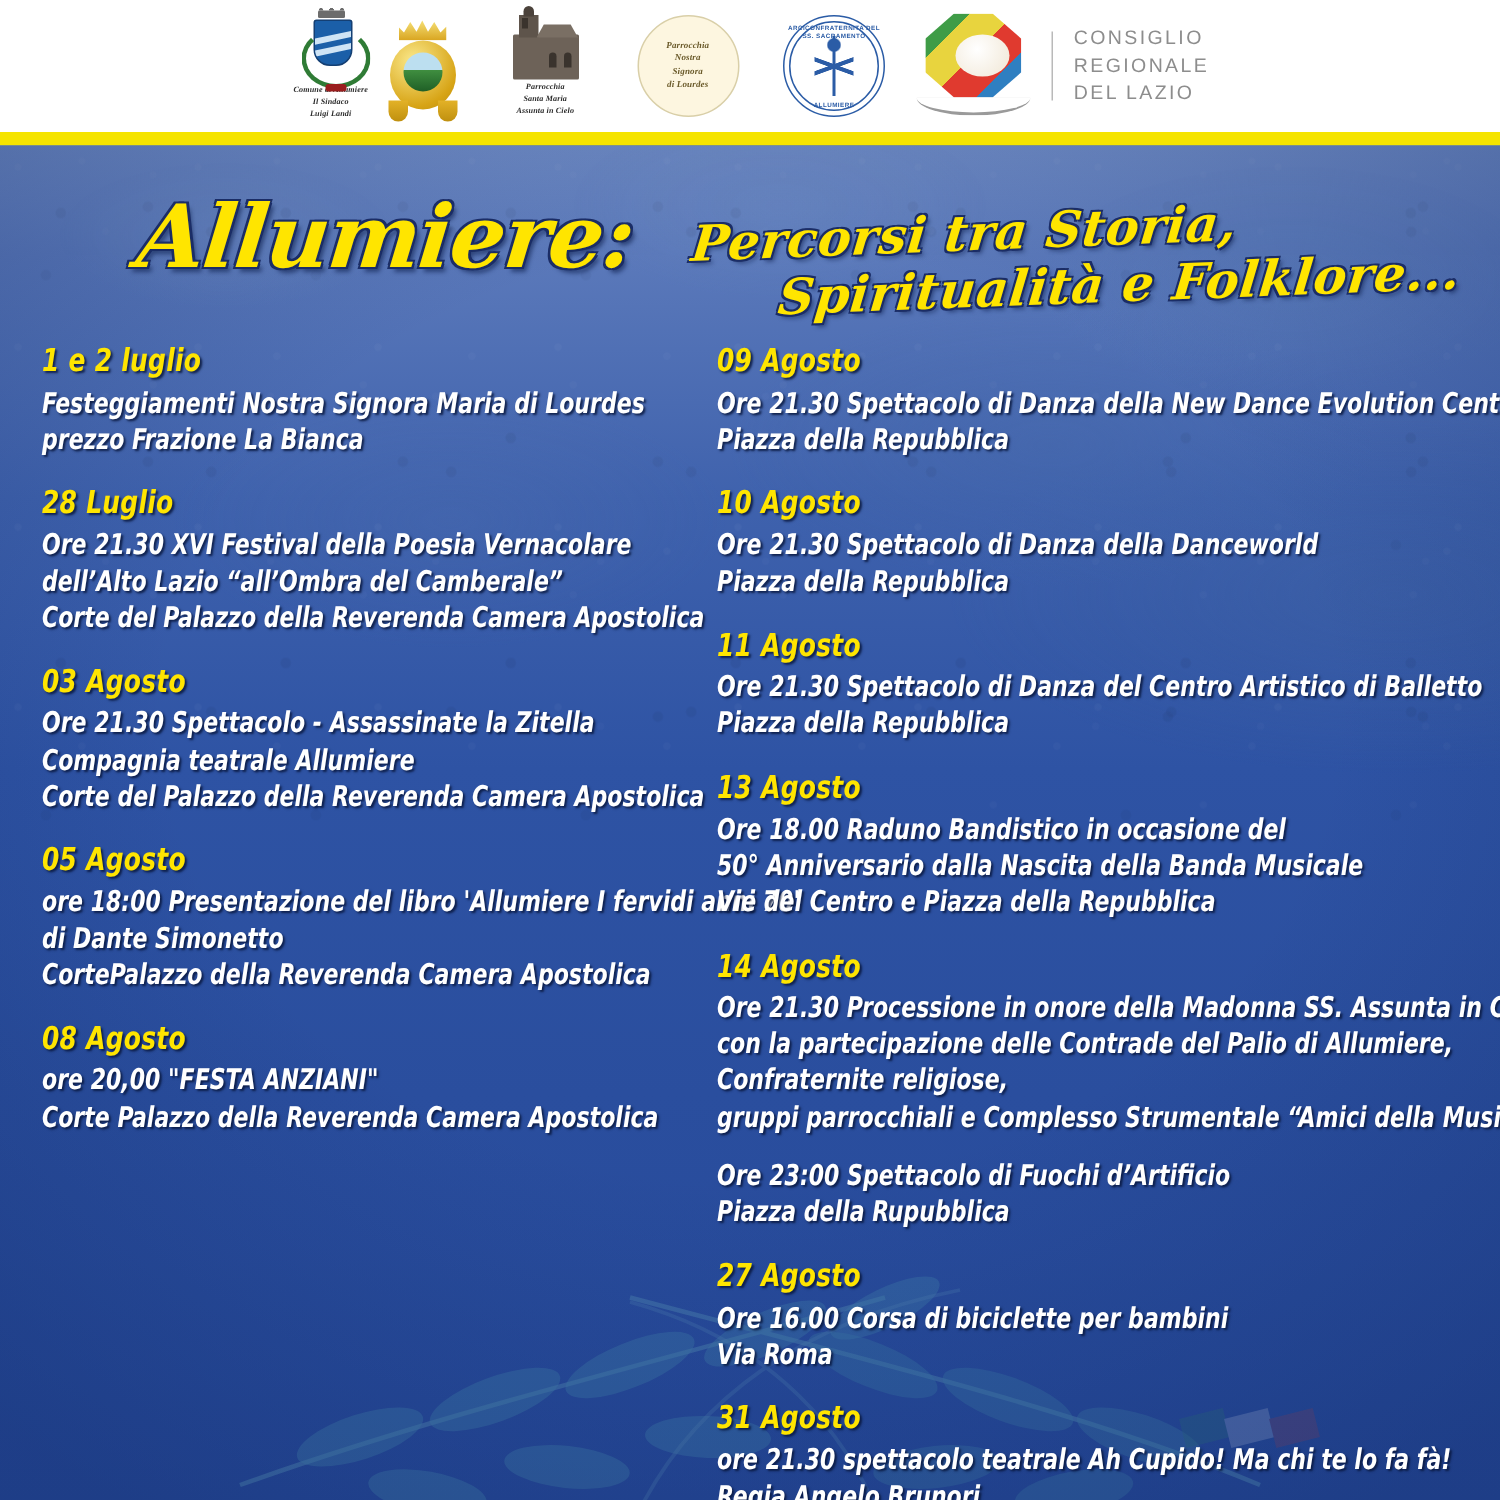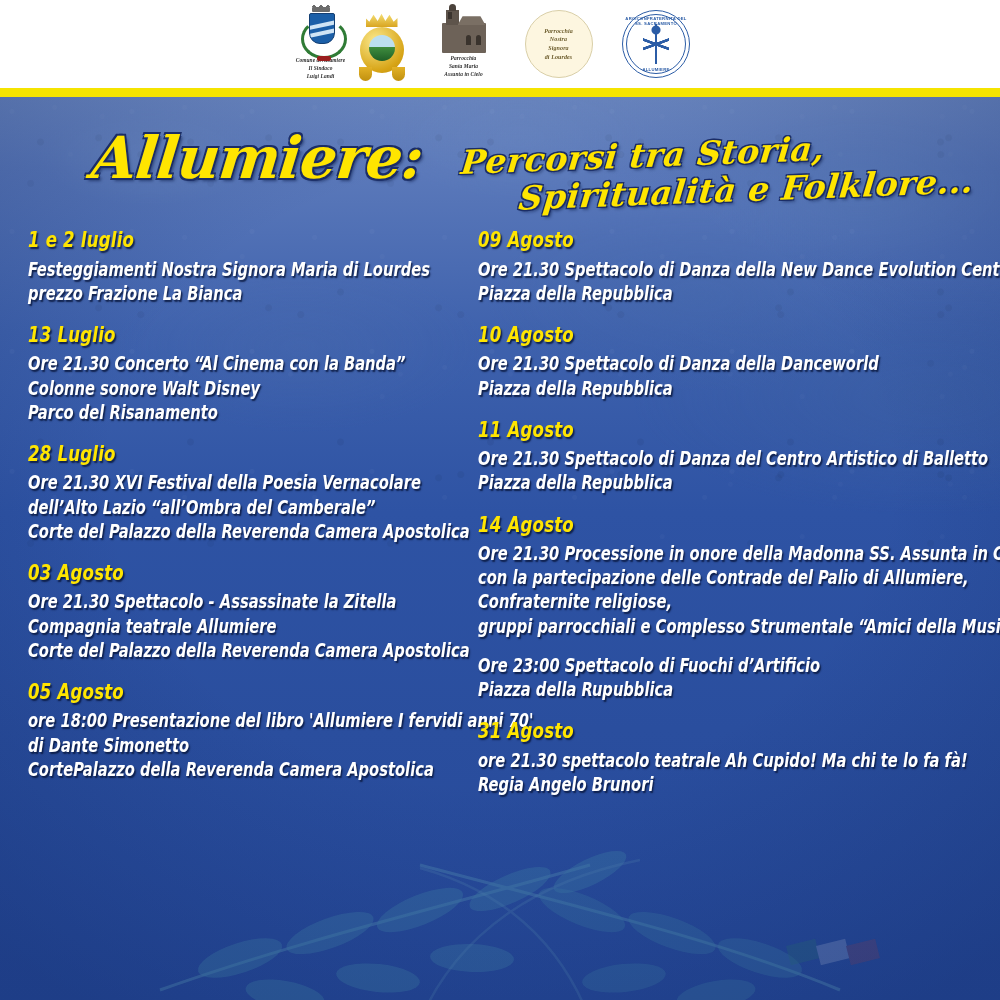--- a/index.html
+++ b/index.html
@@ -264,20 +264,32 @@
     </div>
 
     <div class="logo logo-seal">
       <div class="seal">
         <div class="seal-arc-top">ARCICONFRATERNITA DEL SS. SACRAMENTO</div>
         <div class="seal-fig"></div>
         <div class="seal-arc-bot">ALLUMIERE</div>
       </div>
     </div>
 
+    <div class="logo logo-lazio">
+      <div class="octa-wrap">
+        <div class="octa">
+            <div class="octa-inner"></div>
+          </div>
+        <div class="octa-smile"></div>
+      </div>
+      <div class="lazio-divider"></div>
+      <div class="lazio-text">CONSIGLIO
+REGIONALE
+DEL LAZIO</div>
+    </div>
 
   </div>
 
   <div class="yellow-stripe"></div>
 
   <div class="bg">
     <div class="bg-hill"></div>
     <div class="bg-noise"></div>
     <div class="bg-vignette"></div>
 
@@ -321,71 +333,81 @@
     <div class="title-sub2">Spiritualità e Folklore...</div>
   </div>
 
   <div class="col col-left" id="col-left">
       <div class="event">
         <div class="event-date">1 e 2 luglio</div>
         <div class="event-line">Festeggiamenti Nostra Signora Maria di Lourdes</div>
         <div class="event-line">prezzo Frazione La Bianca</div>
       </div>
       <div class="event">
-        <div class="event-date">13 Luglio</div>
-        <div class="event-line">Ore 21.30 Concerto “Al Cinema con la Banda”</div>
-        <div class="event-line">Colonne sonore Walt Disney</div>
-        <div class="event-line">Parco del Risanamento</div>
-      </div>
-      <div class="event">
         <div class="event-date">28 Luglio</div>
         <div class="event-line">Ore 21.30  XVI Festival della Poesia Vernacolare</div>
         <div class="event-line">dell’Alto Lazio “all’Ombra del Camberale”</div>
         <div class="event-line">Corte del Palazzo della Reverenda Camera Apostolica</div>
       </div>
       <div class="event">
         <div class="event-date">03 Agosto</div>
         <div class="event-line">Ore 21.30 Spettacolo - Assassinate la Zitella</div>
         <div class="event-line">Compagnia teatrale Allumiere</div>
         <div class="event-line">Corte del Palazzo della Reverenda Camera Apostolica</div>
       </div>
       <div class="event">
         <div class="event-date">05 Agosto</div>
         <div class="event-line">ore 18:00 Presentazione del libro 'Allumiere I fervidi anni 70'</div>
         <div class="event-line">di Dante Simonetto</div>
         <div class="event-line">CortePalazzo della Reverenda Camera Apostolica</div>
       </div>
+      <div class="event">
+        <div class="event-date">08 Agosto</div>
+        <div class="event-line">ore 20,00 "FESTA  ANZIANI"</div>
+        <div class="event-line">Corte Palazzo della Reverenda Camera Apostolica</div>
+      </div>
     </div>
 
   <div class="col col-right" id="col-right">
       <div class="event">
         <div class="event-date">09 Agosto</div>
         <div class="event-line">Ore 21.30 Spettacolo di Danza della New Dance Evolution Center</div>
         <div class="event-line">Piazza della Repubblica</div>
       </div>
       <div class="event">
         <div class="event-date">10 Agosto</div>
         <div class="event-line">Ore 21.30 Spettacolo di Danza della Danceworld</div>
         <div class="event-line">Piazza della Repubblica</div>
       </div>
       <div class="event">
         <div class="event-date">11 Agosto</div>
         <div class="event-line">Ore 21.30 Spettacolo di Danza del Centro Artistico di Balletto</div>
         <div class="event-line">Piazza della Repubblica</div>
+      </div>
+      <div class="event">
+        <div class="event-date">13 Agosto</div>
+        <div class="event-line">Ore 18.00 Raduno Bandistico in occasione del</div>
+        <div class="event-line">50° Anniversario dalla Nascita della Banda Musicale</div>
+        <div class="event-line">Vie del Centro e Piazza della Repubblica</div>
       </div>
       <div class="event">
         <div class="event-date">14 Agosto</div>
         <div class="event-line">Ore 21.30 Processione in onore della Madonna SS. Assunta in Cielo,</div>
         <div class="event-line">con la partecipazione delle Contrade del Palio di Allumiere,</div>
         <div class="event-line">Confraternite religiose,</div>
         <div class="event-line">gruppi parrocchiali e Complesso Strumentale “Amici della Musica”;</div>
         <div class="event-line spacer"></div>
         <div class="event-line">Ore 23:00 Spettacolo di Fuochi d’Artificio</div>
         <div class="event-line">Piazza della Rupubblica</div>
       </div>
       <div class="event">
+        <div class="event-date">27 Agosto</div>
+        <div class="event-line">Ore 16.00 Corsa di biciclette per bambini</div>
+        <div class="event-line">Via Roma</div>
+      </div>
+      <div class="event">
         <div class="event-date">31 Agosto</div>
         <div class="event-line">ore 21.30 spettacolo teatrale Ah Cupido!  Ma chi te lo fa fà!</div>
         <div class="event-line">Regia Angelo Brunori</div>
       </div>
     </div>
 
 </div>
 
 </body></html>

